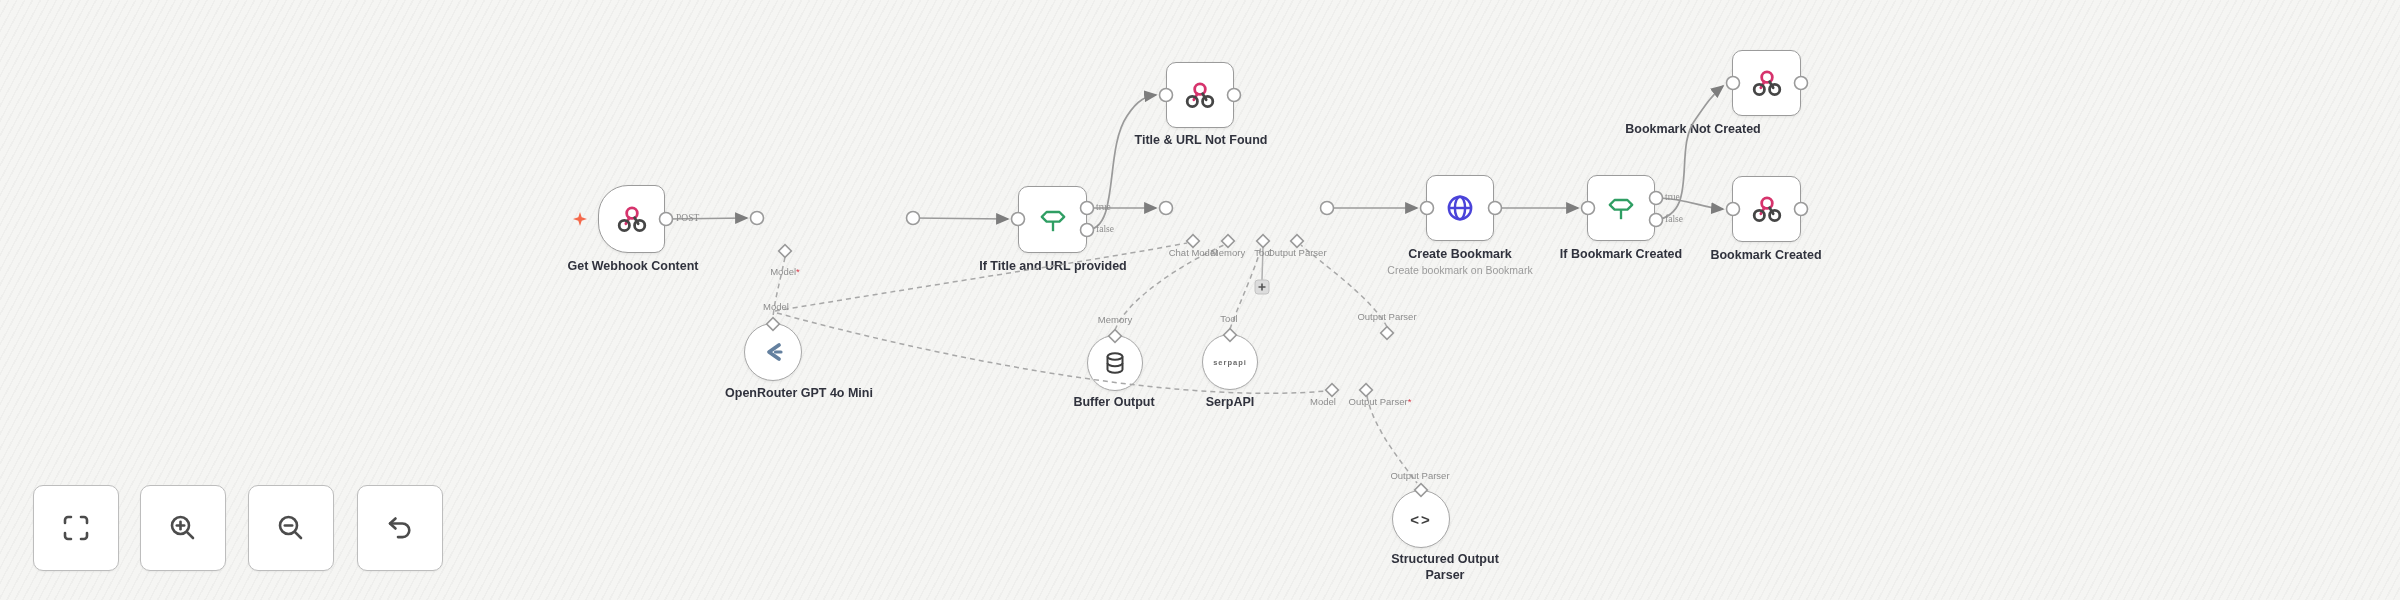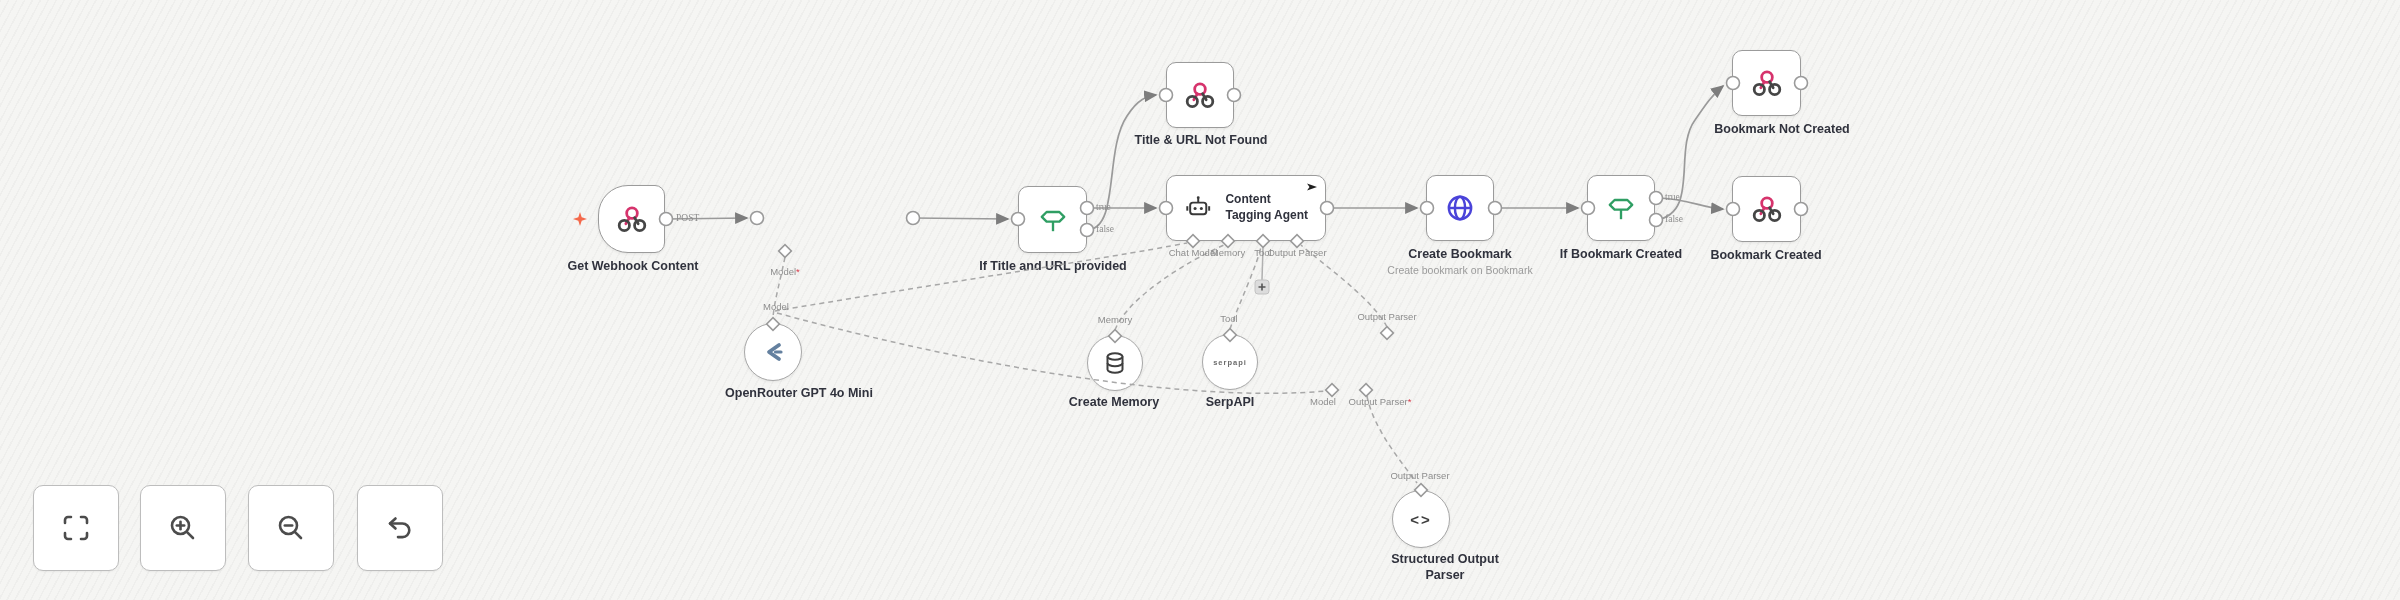--- a/index.html
+++ b/index.html
@@ -91,37 +91,20 @@
     <svg width="32" height="32" viewBox="0 0 30 30">
       <circle cx="15" cy="9.5" r="5" stroke="#d6336c" fill="none" stroke-width="2.6"></circle>
       <path d="M12.6,13.7 L9.2,19.5" stroke="#d6336c" stroke-width="2.6" stroke-linecap="round" fill="none"></path>
       <circle cx="7.8" cy="21" r="4.8" stroke="#454545" fill="none" stroke-width="2.6"></circle>
       <circle cx="22.2" cy="21" r="4.8" stroke="#454545" fill="none" stroke-width="2.6"></circle>
       <path d="M17.4,13.7 L20.8,19.5" stroke="#454545" stroke-width="2.6" stroke-linecap="round" fill="none"></path>
     </svg>
   </div>
   <div class="nlabel" style="left:1201px;top:133px">Title &amp; URL Not Found</div>
 
-  <div class="node rect" style="left:1166px;top:175px;width:160px;height:66px">
-    <svg width="34" height="34" viewBox="0 0 34 34">
-      <g stroke="#383838" stroke-width="2.2" fill="none">
-        <rect x="8" y="11" width="18" height="13" rx="3"></rect>
-        <line x1="17" y1="11" x2="17" y2="6.5"></line>
-        <line x1="4.8" y1="15" x2="4.8" y2="20"></line>
-        <line x1="29.2" y1="15" x2="29.2" y2="20"></line>
-      </g>
-      <circle cx="17" cy="5.5" r="1.6" fill="#383838"></circle>
-      <circle cx="13.5" cy="17.5" r="1.7" fill="#383838"></circle>
-      <circle cx="20.5" cy="17.5" r="1.7" fill="#383838"></circle>
-    </svg>
-    <div class="ntitle" style="width:100px">Content Tagging Agent</div>
-    <svg class="corner-arrow" width="12" height="12" viewBox="0 0 12 12">
-      <polygon points="1,2.5 11,6 1,9.5 3.5,6" fill="#1f1f1f"></polygon>
-    </svg>
-  </div>
 
   <div class="node" style="left:1426px;top:175px;width:68px;height:66px">
     <svg width="34" height="34" viewBox="0 0 32 32">
       <g stroke="#4a43d9" stroke-width="2.3" fill="none">
         <circle cx="16" cy="16" r="10.5"></circle>
         <ellipse cx="16" cy="16" rx="4.8" ry="10.5"></ellipse>
         <line x1="5.5" y1="16" x2="26.5" y2="16"></line>
       </g>
     </svg>
   </div>
@@ -151,40 +134,40 @@
 
   <div class="node" style="left:1732px;top:50px;width:69px;height:66px">
     <svg width="32" height="32" viewBox="0 0 30 30">
       <circle cx="15" cy="9.5" r="5" stroke="#d6336c" fill="none" stroke-width="2.6"></circle>
       <path d="M12.6,13.7 L9.2,19.5" stroke="#d6336c" stroke-width="2.6" stroke-linecap="round" fill="none"></path>
       <circle cx="7.8" cy="21" r="4.8" stroke="#454545" fill="none" stroke-width="2.6"></circle>
       <circle cx="22.2" cy="21" r="4.8" stroke="#454545" fill="none" stroke-width="2.6"></circle>
       <path d="M17.4,13.7 L20.8,19.5" stroke="#454545" stroke-width="2.6" stroke-linecap="round" fill="none"></path>
     </svg>
   </div>
-  <div class="nlabel" style="left:1782px;top:122px">Bookmark Not Created</div>
+  <div class="nlabel" style="left:1693px;top:122px">Bookmark Not Created</div>
 
   <div class="node circle" style="left:744px;top:323px;width:58px;height:58px">
     <svg width="30" height="30" viewBox="0 0 30 30">
       <path d="M21,8 L11,15 L21,22" stroke="#64809f" stroke-width="3.8" fill="none" stroke-linejoin="round" stroke-linecap="round"></path>
       <path d="M23,15 H17.5" stroke="#64809f" stroke-width="3.2" stroke-linecap="round"></path>
     </svg>
   </div>
   <div class="nlabel wrap" style="left:775px;top:386px;width:150px">OpenRouter GPT 4o Mini</div>
 
   <div class="node circle" style="left:1087px;top:335px;width:56px;height:56px">
     <svg width="28" height="28" viewBox="0 0 28 28">
       <g stroke="#3e3e3e" stroke-width="2" fill="none">
         <ellipse cx="14" cy="7.5" rx="7.5" ry="3.2"></ellipse>
         <path d="M6.5,7.5 V20.5 C6.5,22.3 9.9,23.7 14,23.7 C18.1,23.7 21.5,22.3 21.5,20.5 V7.5"></path>
         <path d="M6.5,14 C6.5,15.8 9.9,17.2 14,17.2 C18.1,17.2 21.5,15.8 21.5,14"></path>
       </g>
     </svg>
   </div>
-  <div class="nlabel" style="left:1114px;top:395px">Create Memory</div>
+  <div class="nlabel" style="left:1114px;top:395px">Buffer Output</div>
 
   <div class="node circle" style="left:1202px;top:334px;width:56px;height:56px">
     <span class="serp-logo">serpapi</span>
   </div>
   <div class="nlabel" style="left:1230px;top:395px">SerpAPI</div>
 
 
   <div class="node circle" style="left:1392px;top:490px;width:58px;height:58px">
     <span class="code-glyph">&lt;&gt;</span>
   </div>

